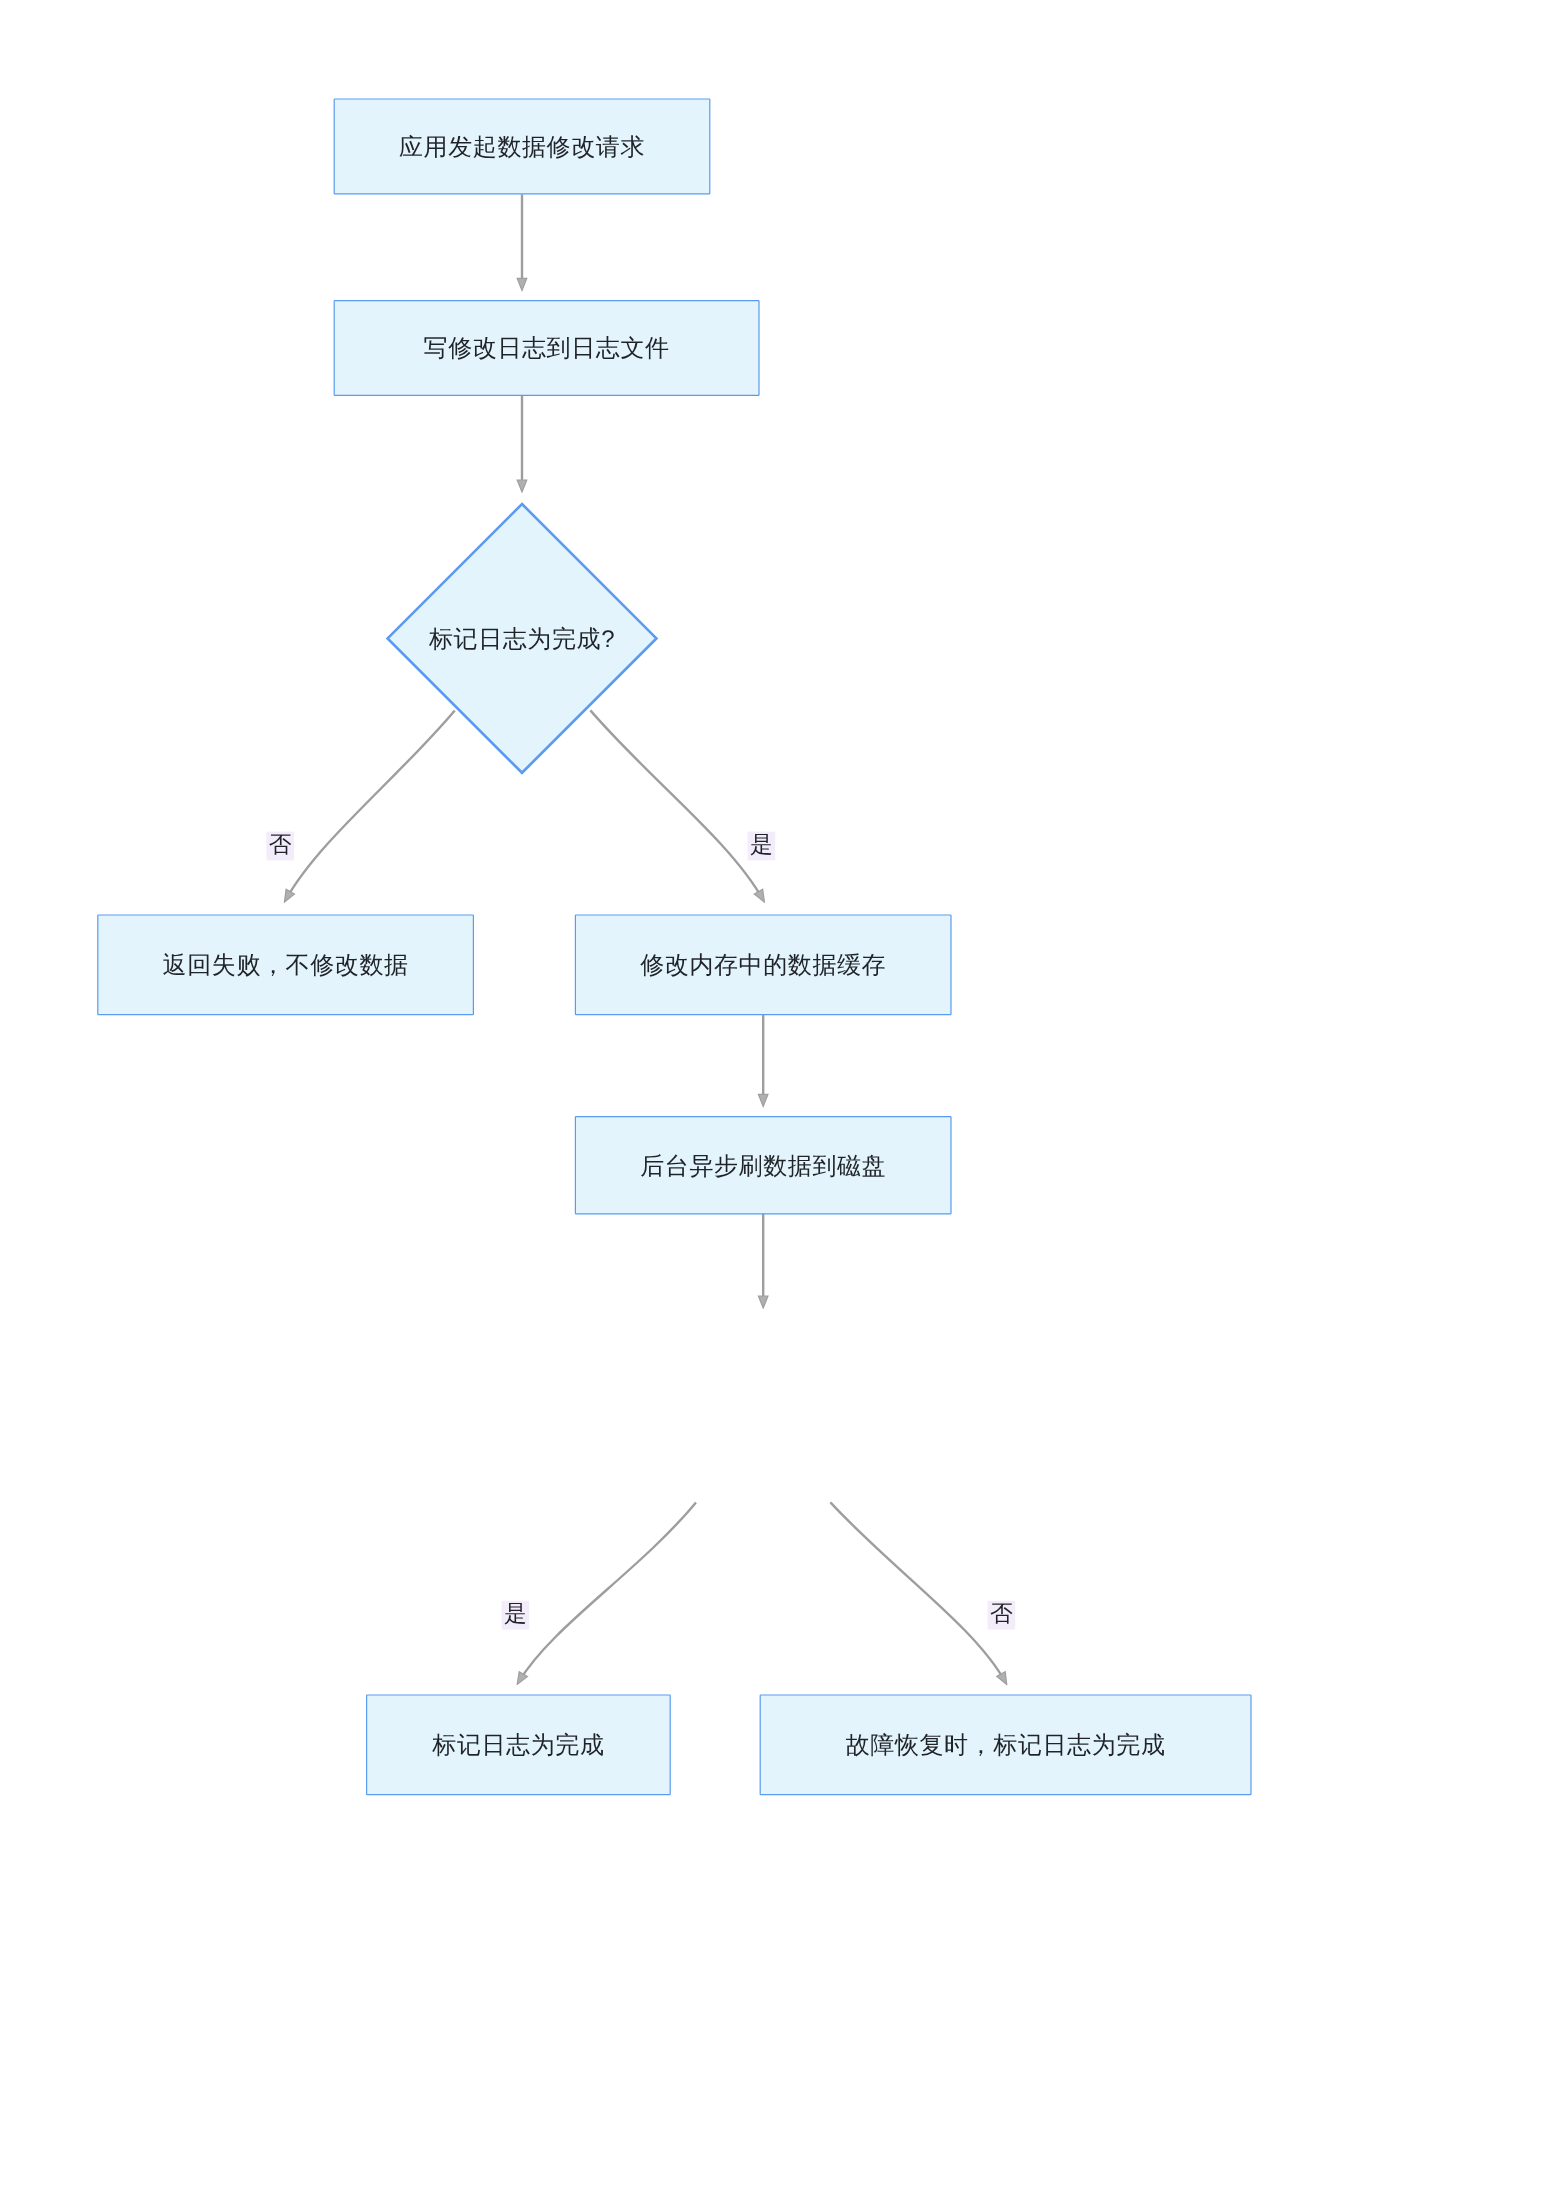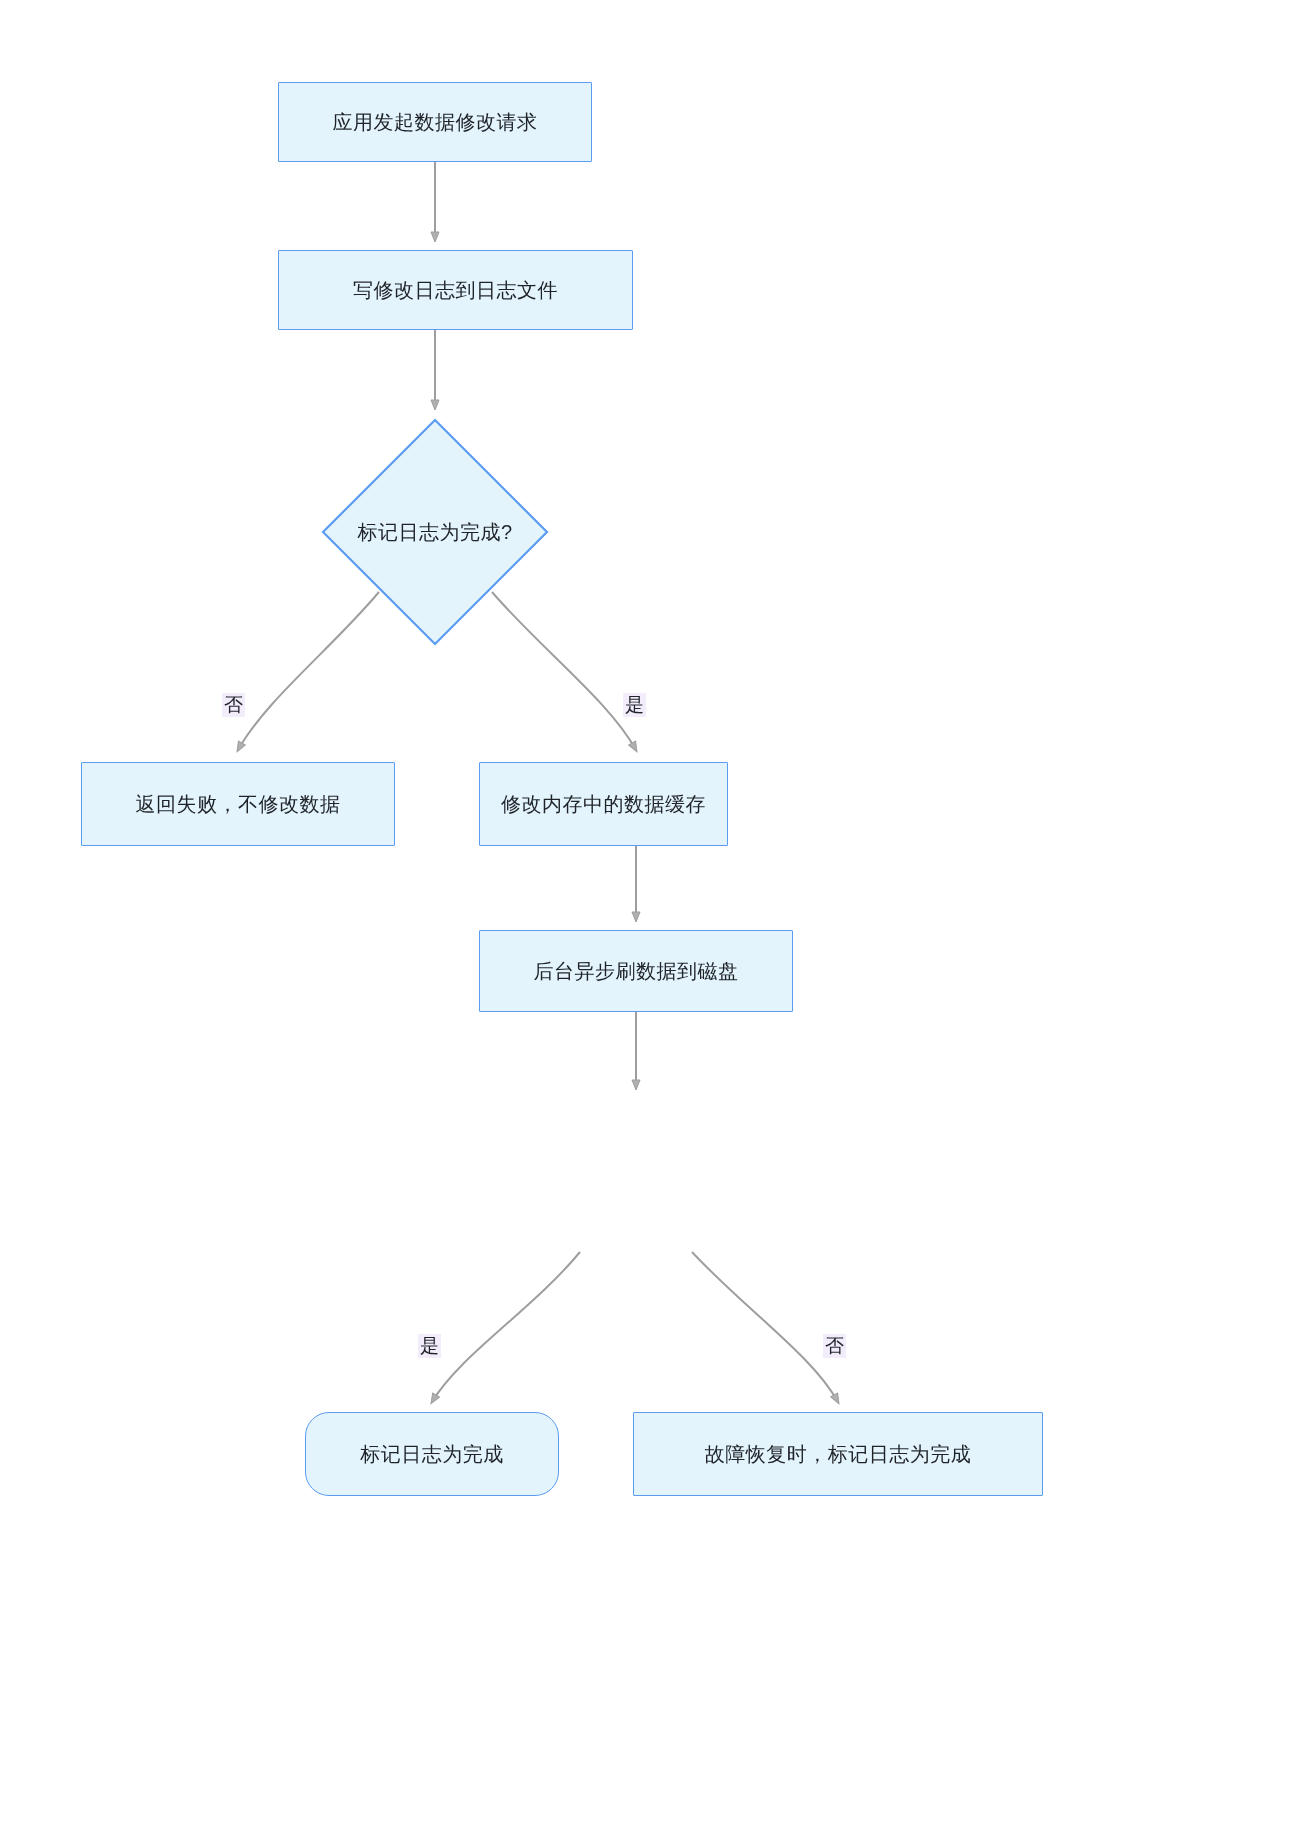--- a/index.html
+++ b/index.html
@@ -88,30 +88,30 @@
     <svg class="dshape" viewBox="0 0 228 228" preserveAspectRatio="none">
       <polygon points="114,2 226,114 114,226 2,114" fill="#e3f4fd" stroke="#5b9bf0" stroke-width="2.2"></polygon>
     </svg>
     <span class="dlabel">标记日志为完成?</span>
   </div>
 
   <div class="node rect" style="left:81px;top:762px;width:314px;height:84px;">
     <span>返回失败，不修改数据</span>
   </div>
 
-  <div class="node rect" style="left:479px;top:762px;width:249px;height:84px;">
+  <div class="node rect" style="left:479px;top:762px;width:314px;height:84px;">
     <span>修改内存中的数据缓存</span>
   </div>
 
   <div class="node rect" style="left:479px;top:930px;width:314px;height:82px;">
     <span>后台异步刷数据到磁盘</span>
   </div>
 
 
-  <div class="node rect" style="left:305px;top:1412px;width:254px;height:84px;border-radius:24px;">
+  <div class="node rect" style="left:305px;top:1412px;width:254px;height:84px;">
     <span>标记日志为完成</span>
   </div>
 
   <div class="node rect" style="left:633px;top:1412px;width:410px;height:84px;">
     <span>故障恢复时，标记日志为完成</span>
   </div>
 
   <div class="edge-label" style="left:222px;top:693px;">否</div>
   <div class="edge-label" style="left:623px;top:693px;">是</div>
   <div class="edge-label" style="left:418px;top:1334px;">是</div>

